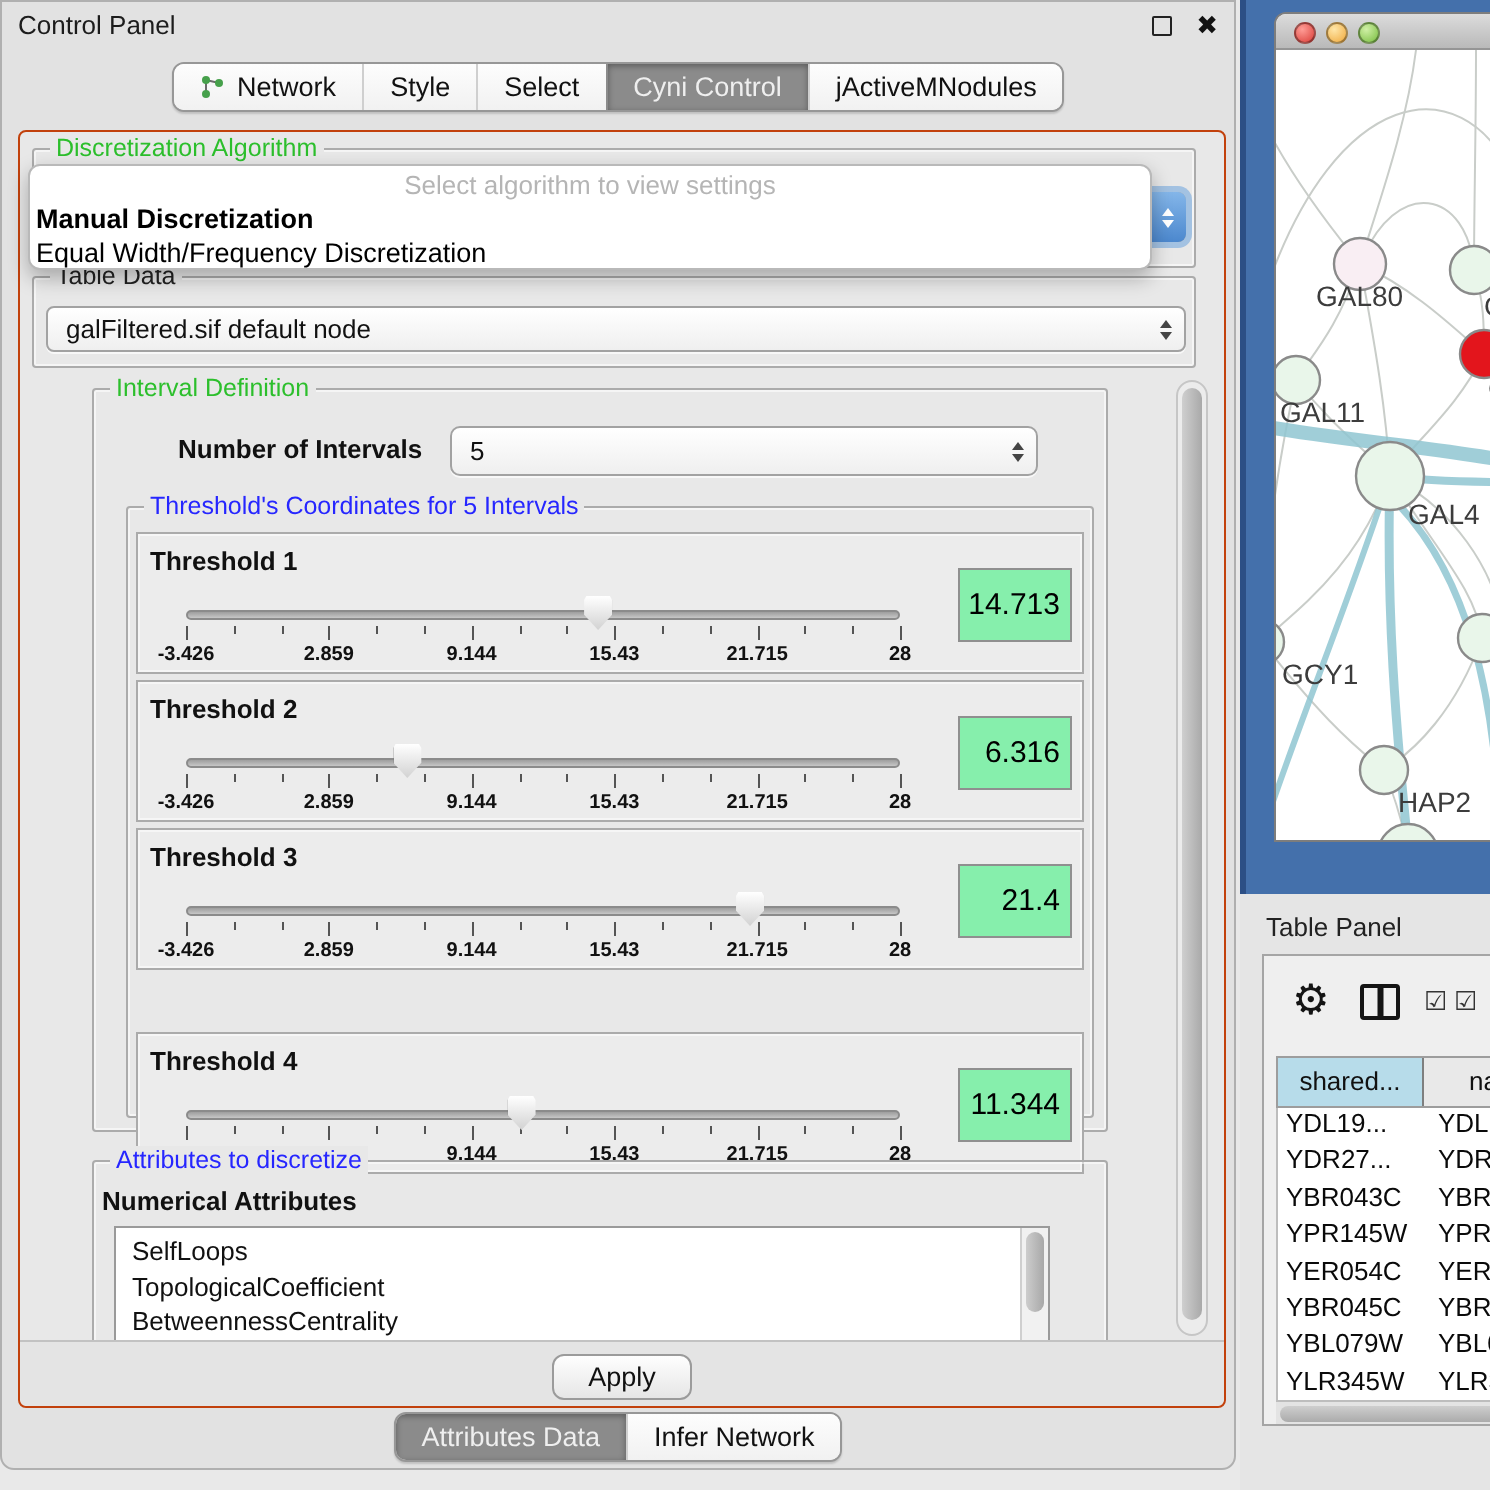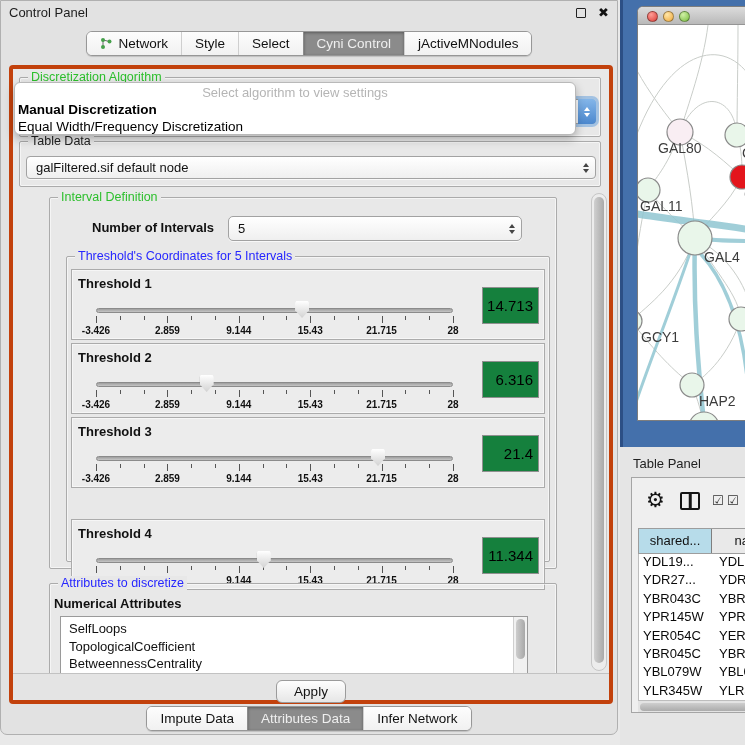--- a/index.html
+++ b/index.html
@@ -21,21 +21,21 @@
   .tabbar { display:flex; border:1px solid #979797; border-radius:6px; overflow:hidden;
     background:#fbfbfb; box-shadow:0 1px 1px rgba(0,0,0,.15); }
   .tab { display:flex; align-items:center; gap:6px; padding:4px 13px; font-size:13.5px; color:#111;
     border-left:1px solid #cfcfcf; background:linear-gradient(#fdfdfd,#f1f1f1); white-space:nowrap; }
   .tab:first-child { border-left:none; }
   .tab.selected { background:var(--tab_selected_bg,#8b8b8b); color:#efefef;
     box-shadow:inset 0 1px 3px rgba(0,0,0,.35); border-left-color:#8b8b8b; }
   .net-icon svg { display:block; }
 
   .content-panel { position:absolute; left:8px; top:64px; width:604px; height:639px;
-    background:#e8e8e8; border:4px solid #c2410c; border-radius:4px;text-decoration:underline; }
+    background:#e8e8e8; border:1px solid #c2410c; border-radius:4px;text-decoration:underline; }
 
   
   .group { position:absolute; border:1px solid #ababab; border-radius:2px;
     box-shadow:inset 0 0 0 1px rgba(255,255,255,.55); }
   .gtitle { position:absolute; top:-8px; left:8px; background:#e8e8e8; padding:0 3px;
     font-size:12.5px; line-height:15px; white-space:nowrap; }
   .gtitle.green { color:var(--title_green,#2cbf2c); }
   .gtitle.blue  { color:var(--title_blue,#2626ff); }
   .gtitle.plain { color:#222; }
 
@@ -83,21 +83,21 @@
   .thumb { position:absolute; top:-1px; width:14px; height:17px;
     background:linear-gradient(#ffffff,#d2d2d2);
     clip-path:polygon(8% 0,92% 0,100% 12%,100% 55%,50% 100%,0 55%,0 12%);
     filter:drop-shadow(0 0 1px #777); transform:translateX(-50%); }
   .ticks { position:absolute; left:0; top:14px; width:357px; height:8px; }
   .tick { position:absolute; top:0; width:1px; background:#555; }
   .tick.minor { height:4px; }
   .tick.major { height:7px; }
   .tick-labels { position:absolute; left:0; top:23px; width:357px; height:12px; }
   .tick-label { position:absolute; transform:translateX(-50%); font-size:10px; font-weight:bold; color:#111; white-space:nowrap; }
-  .thr-value { position:absolute; left:410px; top:17px; width:57px; height:37px; background:#15803d;
+  .thr-value { position:absolute; left:410px; top:17px; width:57px; height:37px; background:#86efac;
     border:1px solid #8f8f8f; font-size:15px; color:#000; text-align:right;
     line-height:35px; padding-right:5px; }
 
   .attr-group { left:34px; top:392px; width:508px; height:150px; }
   .attr-sub { position:absolute; left:4px; top:12px; font-size:13px; font-weight:bold; color:#111; }
   .attr-list { position:absolute; left:10px; top:32px; width:468px; height:112px;
     background:#fff; border:1px solid #9a9a9a; overflow:hidden; }
   .attr-item { font-size:13px; color:#111; line-height:17.5px; padding-left:8px; white-space:nowrap; }
   .attr-items { padding-top:3px; }
   .list-scrollbar { position:absolute; right:0; top:0; bottom:0; width:14px;
@@ -395,23 +395,20 @@
         <div class="v-thumb"></div>
       </div>
 
       <div class="apply-bar">
         <button class="apply-btn">Apply</button>
       </div>
     </div>
 
     <div class="tabstrip bottom">
         <div class="tabbar">
-          <div class="tab">
-            <span>Impute Data</span>
-          </div>
           <div class="tab selected">
             <span>Attributes Data</span>
           </div>
           <div class="tab">
             <span>Infer Network</span>
           </div>
         </div>
       </div>
 
     <div class="algo-popup">

